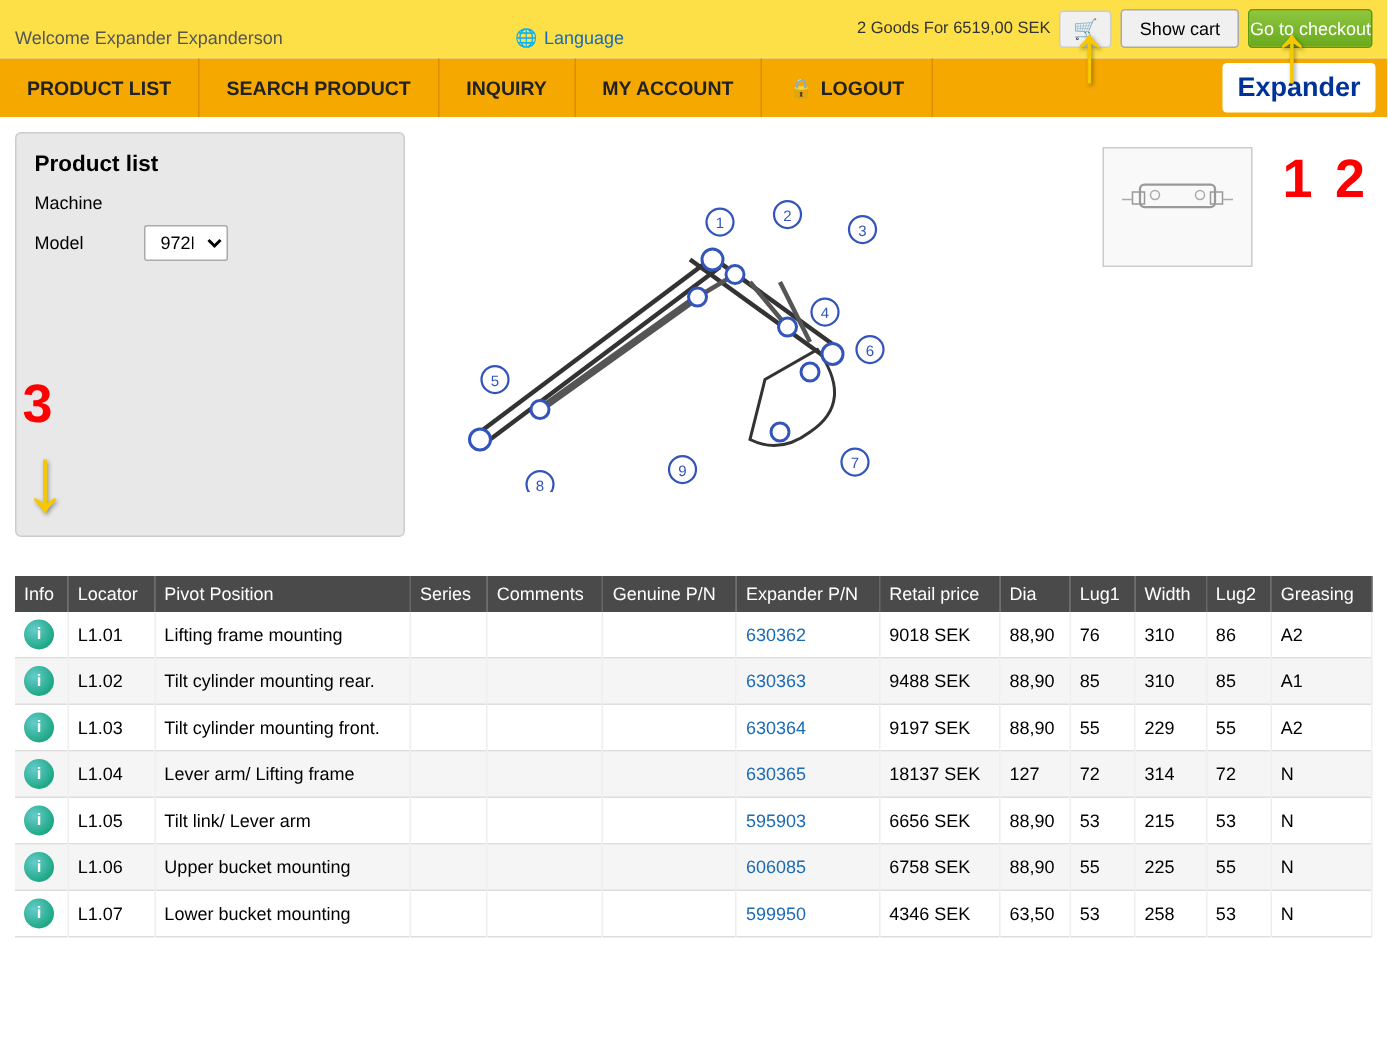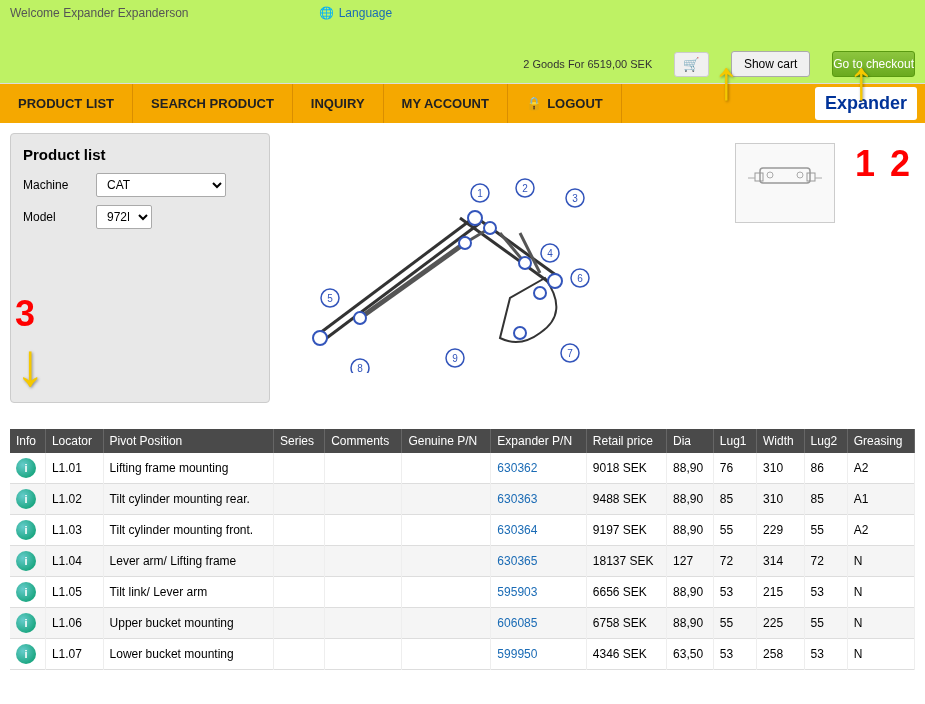--- a/index.html
+++ b/index.html
@@ -1,29 +1,29 @@
 <!DOCTYPE html>
 <html><head>
   <meta charset="utf-8">
   <style>
     * { box-sizing: border-box; margin: 0; padding: 0; }
     body { font-family: Arial, sans-serif; font-size: 12px; background: #fff; width: 925px; }
 
     
     .header {
       display: flex;
-      align-items: flex-start;
+      align-items: flex-end;
       justify-content: space-between;
       padding: 6px 10px;
-      background: #bef264;
+      background: #fde047;
       border-bottom: 1px solid #ddd;
     }
     .header-left { color: #555; font-size: 12px; }
     .header-center { color: #1a6bb5; font-size: 12px; display: flex; align-items: center; gap: 4px; cursor: pointer; }
-    .header-right { display: flex; align-items: center; gap: 22px; margin-top: 45px; }
+    .header-right { display: flex; align-items: center; gap: 6px; }
     .cart-count { color: #333; font-size: 11px; text-align: right; }
     .cart-icon-btn {
       background: #f0f0f0;
       border: 1px solid #ccc;
       border-radius: 3px;
       padding: 4px 8px;
       cursor: pointer;
       display: flex; align-items: center; gap: 4px;
     }
     .btn-show-cart {
@@ -196,26 +196,20 @@
     </div>
   </div>
 
   <div style="position: relative;">
     <div class="main-content">
 
       <div class="product-panel">
         <h3>Product list</h3>
         <div class="form-row">
           <span class="form-label">Machine</span>
-          <select class="form-select machine-select">
-            <option>CAT</option>
-            <option>Volvo</option>
-            <option>Komatsu</option>
-            <option>Liebherr</option>
-          </select>
         </div>
         <div class="form-row">
           <span class="form-label">Model</span>
           <select class="form-select model-select">
             <option>972K</option>
             <option>980K</option>
             <option>966K</option>
           </select>
         </div>
       </div>

